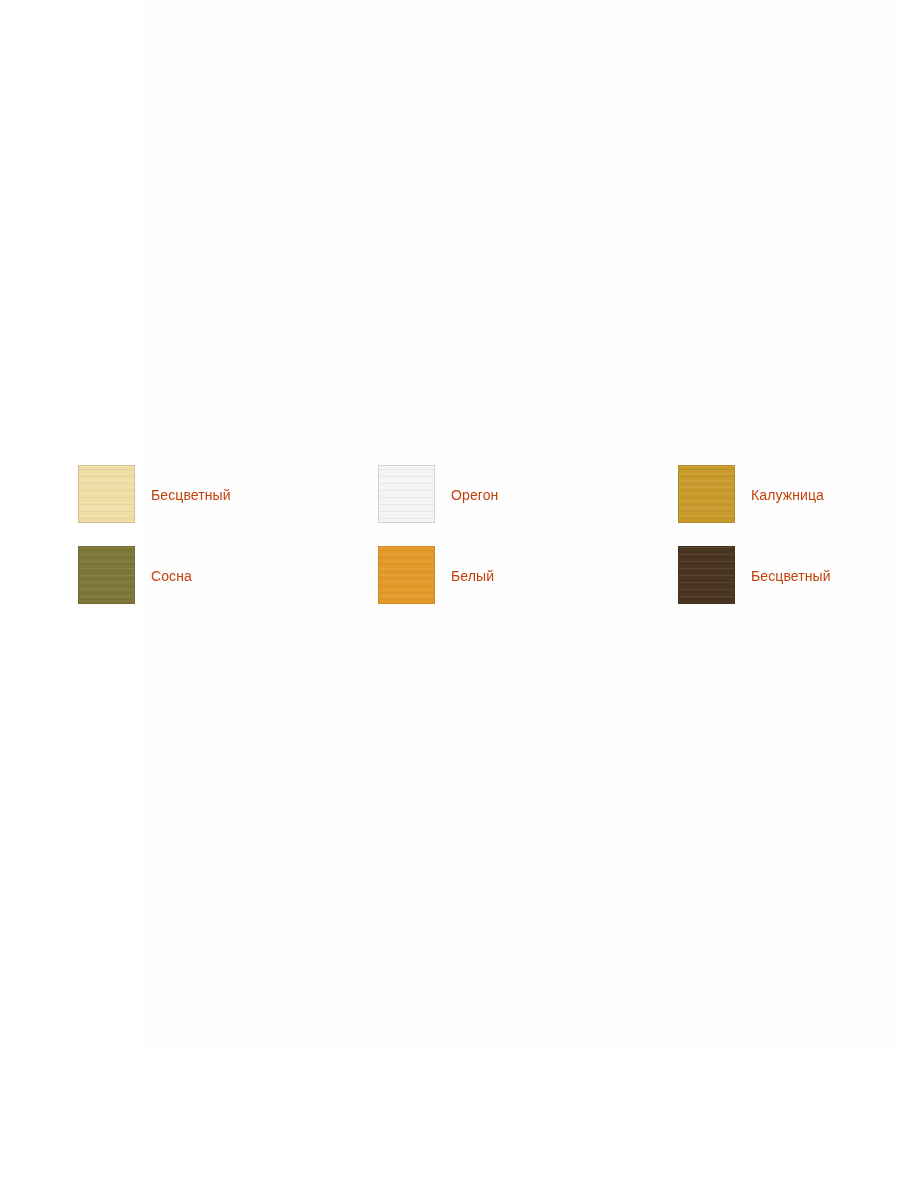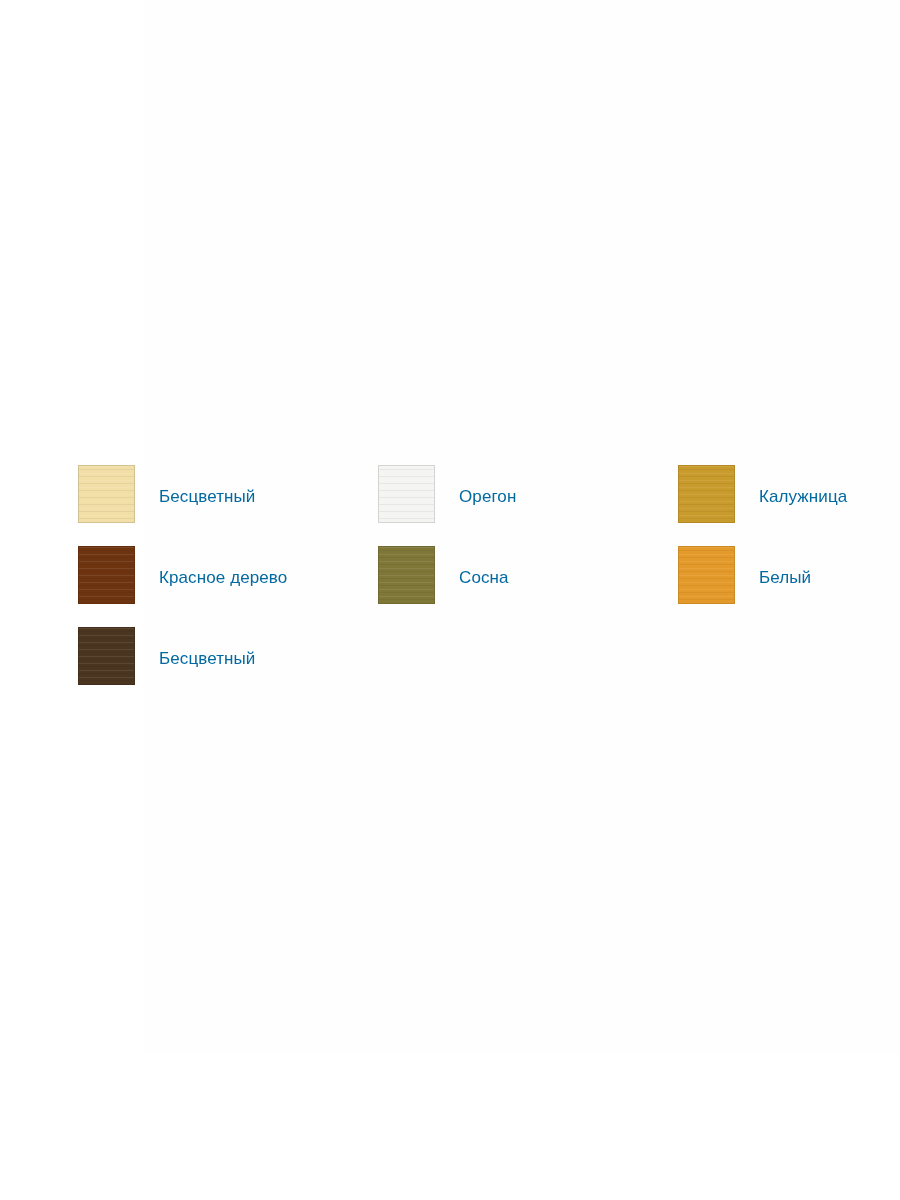--- a/index.html
+++ b/index.html
@@ -70,25 +70,25 @@
       rgba(0,0,0,0.00) 7px
     );
     pointer-events: none;
   }
 
   .swatch-chip.is-light {
     border-color: rgba(0, 0, 0, 0.13);
   }
 
   .swatch-label {
-    margin-left: 24px;
+    margin-left: 16px;
     margin-top: 22px;
-    font-size: 17px;
+    font-size: 14px;
     line-height: 1.2;
-    color: #0369a1;
+    color: #c2410c;
     white-space: nowrap;
     letter-spacing: 0.1px;
   }
 </style>
 </head>
 <body>
 
 <div class="page-canvas"></div>
 
 <div class="swatch-grid">
@@ -98,24 +98,20 @@
     </div>
     <div class="swatch-cell">
       <div class="swatch-chip is-light" style="background-color: rgb(244, 244, 242);"></div>
       <div class="swatch-label">Орегон</div>
     </div>
     <div class="swatch-cell">
       <div class="swatch-chip" style="background-color: rgb(201, 154, 44);"></div>
       <div class="swatch-label">Калужница</div>
     </div>
     <div class="swatch-cell">
-      <div class="swatch-chip" style="background-color: rgb(110, 52, 16);"></div>
-      <div class="swatch-label">Красное дерево</div>
-    </div>
-    <div class="swatch-cell">
       <div class="swatch-chip" style="background-color: rgb(126, 119, 56);"></div>
       <div class="swatch-label">Сосна</div>
     </div>
     <div class="swatch-cell">
       <div class="swatch-chip" style="background-color: rgb(228, 154, 42);"></div>
       <div class="swatch-label">Белый</div>
     </div>
     <div class="swatch-cell">
       <div class="swatch-chip" style="background-color: rgb(74, 53, 32);"></div>
       <div class="swatch-label">Бесцветный</div>

